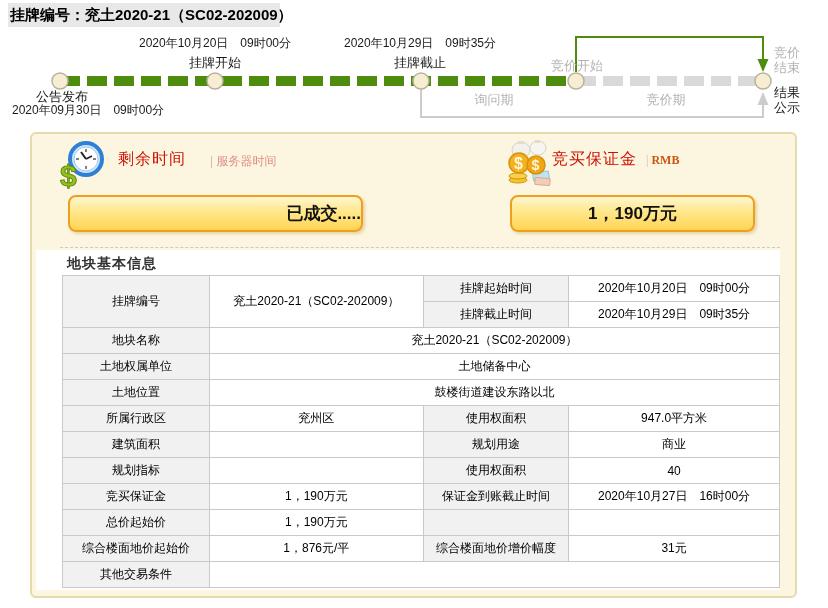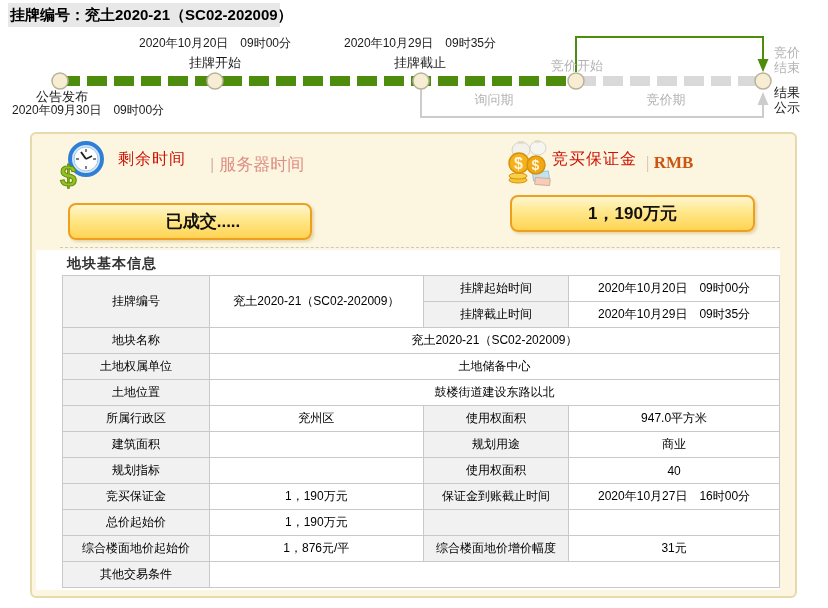--- a/index.html
+++ b/index.html
@@ -32,34 +32,34 @@
   }
   .icon-clock{position:absolute;left:26px;top:6px;}
   .icon-money{position:absolute;left:471px;top:4px;}
   .sec-title{
     position:absolute;top:15px;font-size:16px;font-weight:400;color:#cc1100;
     letter-spacing:1px;
   }
   .sec-title.left{left:86px;}
   .sec-title.right{left:520px;}
   .sec-sub{
-    position:absolute;top:19px;font-size:17px;
+    position:absolute;top:19px;font-size:12px;
   }
   .sec-sub.server{left:178px;color:#de8f85;}
   .sec-sub.rmb{left:614px;color:#cc5511;font-family:Liberation Serif, serif;font-weight:700;}
   .sec-sub .pipe{color:#d9b7ac;font-weight:400;}
   .big-btn{
     position:absolute;top:61px;height:37px;box-sizing:border-box;
     border:2px solid #ef9f1f;border-radius:8px;
     background:linear-gradient(180deg,#fff6cf 0%,#ffe78a 45%,#ffd455 100%);
     box-shadow:2px 2px 3px rgba(185,150,60,.35);
     font-size:17px;font-weight:700;color:#111;
     line-height:33px;
   }
-  .btn-status{left:36px;width:244px;text-align:center;padding-left:26px;margin-top:8px;}
+  .btn-status{left:36px;width:295px;text-align:right;padding-left:26px;}
   .btn-amount{left:478px;width:245px;text-align:center;}
   .dashed-sep{
     position:absolute;left:28px;top:113px;width:720px;height:0;
     border-top:1px dashed #c9c9c9;
   }
   .content-box{
     position:absolute;left:4px;top:116px;width:744px;height:340px;background:#fff;
   }
   .content-title{
     position:absolute;left:31px;top:5px;font-size:14px;font-weight:700;color:#333;

